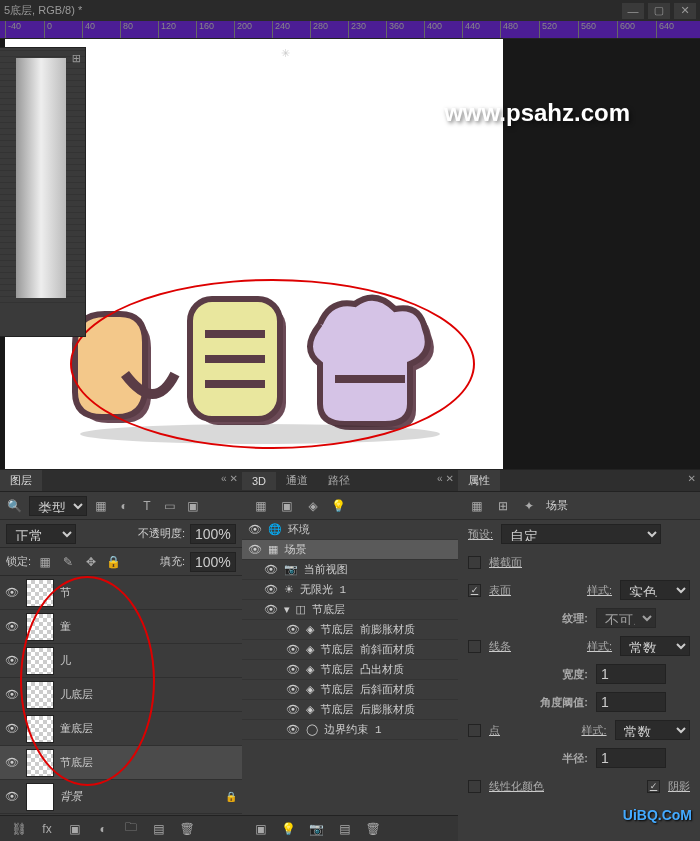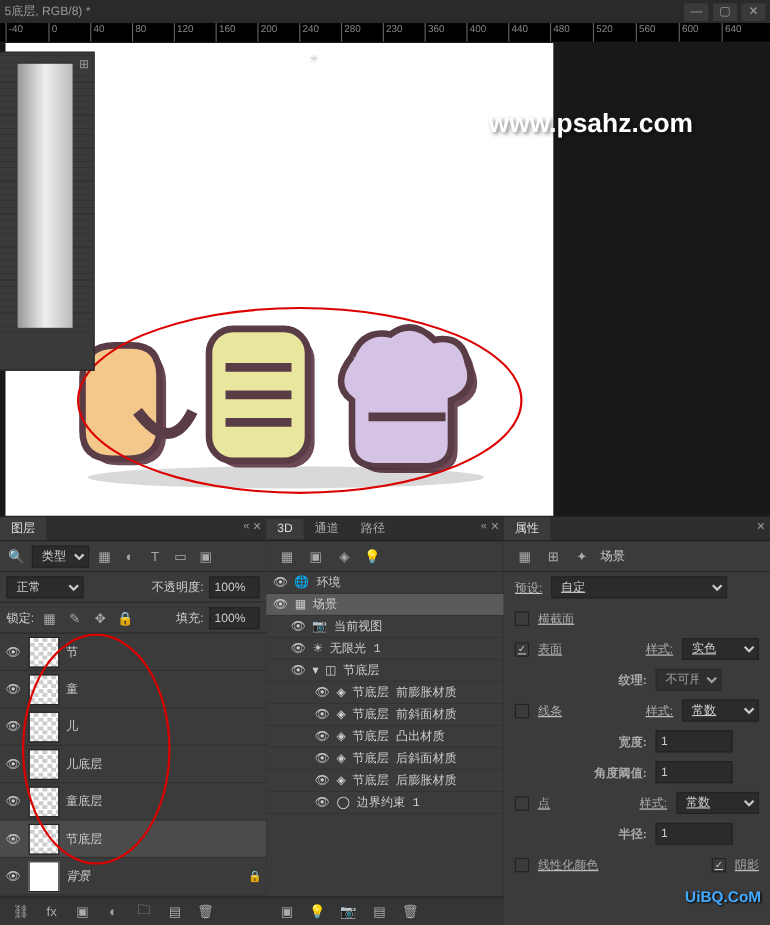--- a/index.html
+++ b/index.html
@@ -1,21 +1,21 @@
 <!DOCTYPE html>
 <html><head>
 <meta charset="utf-8">
 <style>
 * { margin: 0; padding: 0; box-sizing: border-box; font-family: "Microsoft YaHei", Arial, sans-serif; }
 body { background: #1a1a1a; width: 700px; height: 841px; overflow: hidden; font-size: 11px; color: #ccc; }
 .titlebar { background: #2a2a2a; height: 21px; display: flex; align-items: center; padding: 0 4px; color: #999; font-size: 11px; }
 .titlebar .title { flex: 1; }
 .win-controls { display: flex; gap: 4px; }
 .win-btn { width: 22px; height: 16px; background: #3a3a3a; display: flex; align-items: center; justify-content: center; cursor: pointer; }
-.ruler-h { height: 18px; background: #000000; border-bottom: 1px solid #222; position: relative; overflow: hidden; margin-left: 0; }
+.ruler-h { height: 18px; background: #4c1d95; border-bottom: 1px solid #222; position: relative; overflow: hidden; margin-left: 0; }
 .ruler-h .tick { position: absolute; top: 0; font-size: 9px; color: #888; border-left: 1px solid #666; height: 100%; padding-left: 2px; }
 .canvas-area { position: relative; height: 430px; background: #181818; overflow: hidden; }
 .nav-panel { position: absolute; top: 8px; left: -4px; width: 90px; height: 290px; background: #3a3a3a; border: 1px solid #222; z-index: 5; }
 .nav-panel .nav-grid { width: 100%; height: 260px; background: repeating-linear-gradient(0deg, #3a3a3a, #3a3a3a 5px, #333 5px, #333 6px), repeating-linear-gradient(90deg, #3a3a3a, #3a3a3a 5px, #333 5px, #333 6px); display: flex; align-items: center; justify-content: center; }
 .nav-thumb { width: 50px; height: 240px; background: linear-gradient(90deg,#999,#eee,#bbb); }
 .nav-icon { position: absolute; right: 4px; top: 4px; color: #999; }
 .doc-canvas { position: absolute; left: 5px; top: 0; width: 498px; height: 430px; background: #fff; }
 .watermark { position: absolute; right: 70px; top: 60px; color: #fff; font-size: 24px; font-weight: bold; text-shadow: 2px 2px 4px rgba(0,0,0,0.5); }
 .text3d { position: absolute; left: 60px; top: 255px; width: 410px; }
 .circle { position: absolute; left: 65px; top: 240px; width: 405px; height: 170px; border: 2px solid #d00; border-radius: 50%; }
@@ -24,21 +24,21 @@
 .panel { background: #3b3b3b; border-top: 1px solid #222; }
 .panel-left { width: 242px; }
 .panel-mid { width: 216px; }
 .panel-right { flex: 1; }
 .tabbar { height: 22px; background: #2e2e2e; display: flex; align-items: center; border-bottom: 1px solid #222; position: relative; }
 .tab { padding: 3px 10px; color: #aaa; font-size: 11px; cursor: pointer; }
 .tab.active { background: #3b3b3b; color: #ddd; }
 .panel-close-icons { position: absolute; right: 4px; top: 3px; display: flex; gap: 3px; }
 .mini-icon { color: #999; font-size: 10px; cursor: pointer; }
 .control-row { height: 28px; display: flex; align-items: center; padding: 0 6px; gap: 5px; border-bottom: 1px solid #2a2a2a; }
-select, input[type=text] { background: #2b2b2b; border: 1px solid #222; color: #ccc; font-size: 11px; padding: 2px 4px; height: 20px; }
+select, input[type=text] { background: #2b2b2b; border: 1px solid #222; color: #ccc; font-size: 14px; padding: 2px 4px; height: 20px; }
 .icon-btn { width: 18px; height: 18px; display: flex; align-items: center; justify-content: center; color: #aaa; font-size: 12px; cursor: pointer; }
 .layer-list { overflow-y: auto; height: 240px; position: relative; }
 .layer-item { height: 34px; display: flex; align-items: center; border-bottom: 1px solid #2f2f2f; padding: 0 4px; gap: 6px; }
 .layer-item.selected { background: #4b4b4b; }
 .eye { width: 16px; height: 16px; display: flex; align-items: center; justify-content: center; color: #ccc; cursor: pointer; }
 .thumb { width: 28px; height: 28px; background: #555; border: 1px solid #222; }
 .thumb.checker { background: repeating-conic-gradient(#ccc 0 25%, #fff 0 50%) 0 0/8px 8px; }
 .thumb.white { background: #fff; }
 .l-label { flex: 1; color: #ccc; font-size: 11px; }
 .lock { color: #999; font-size: 10px; }

